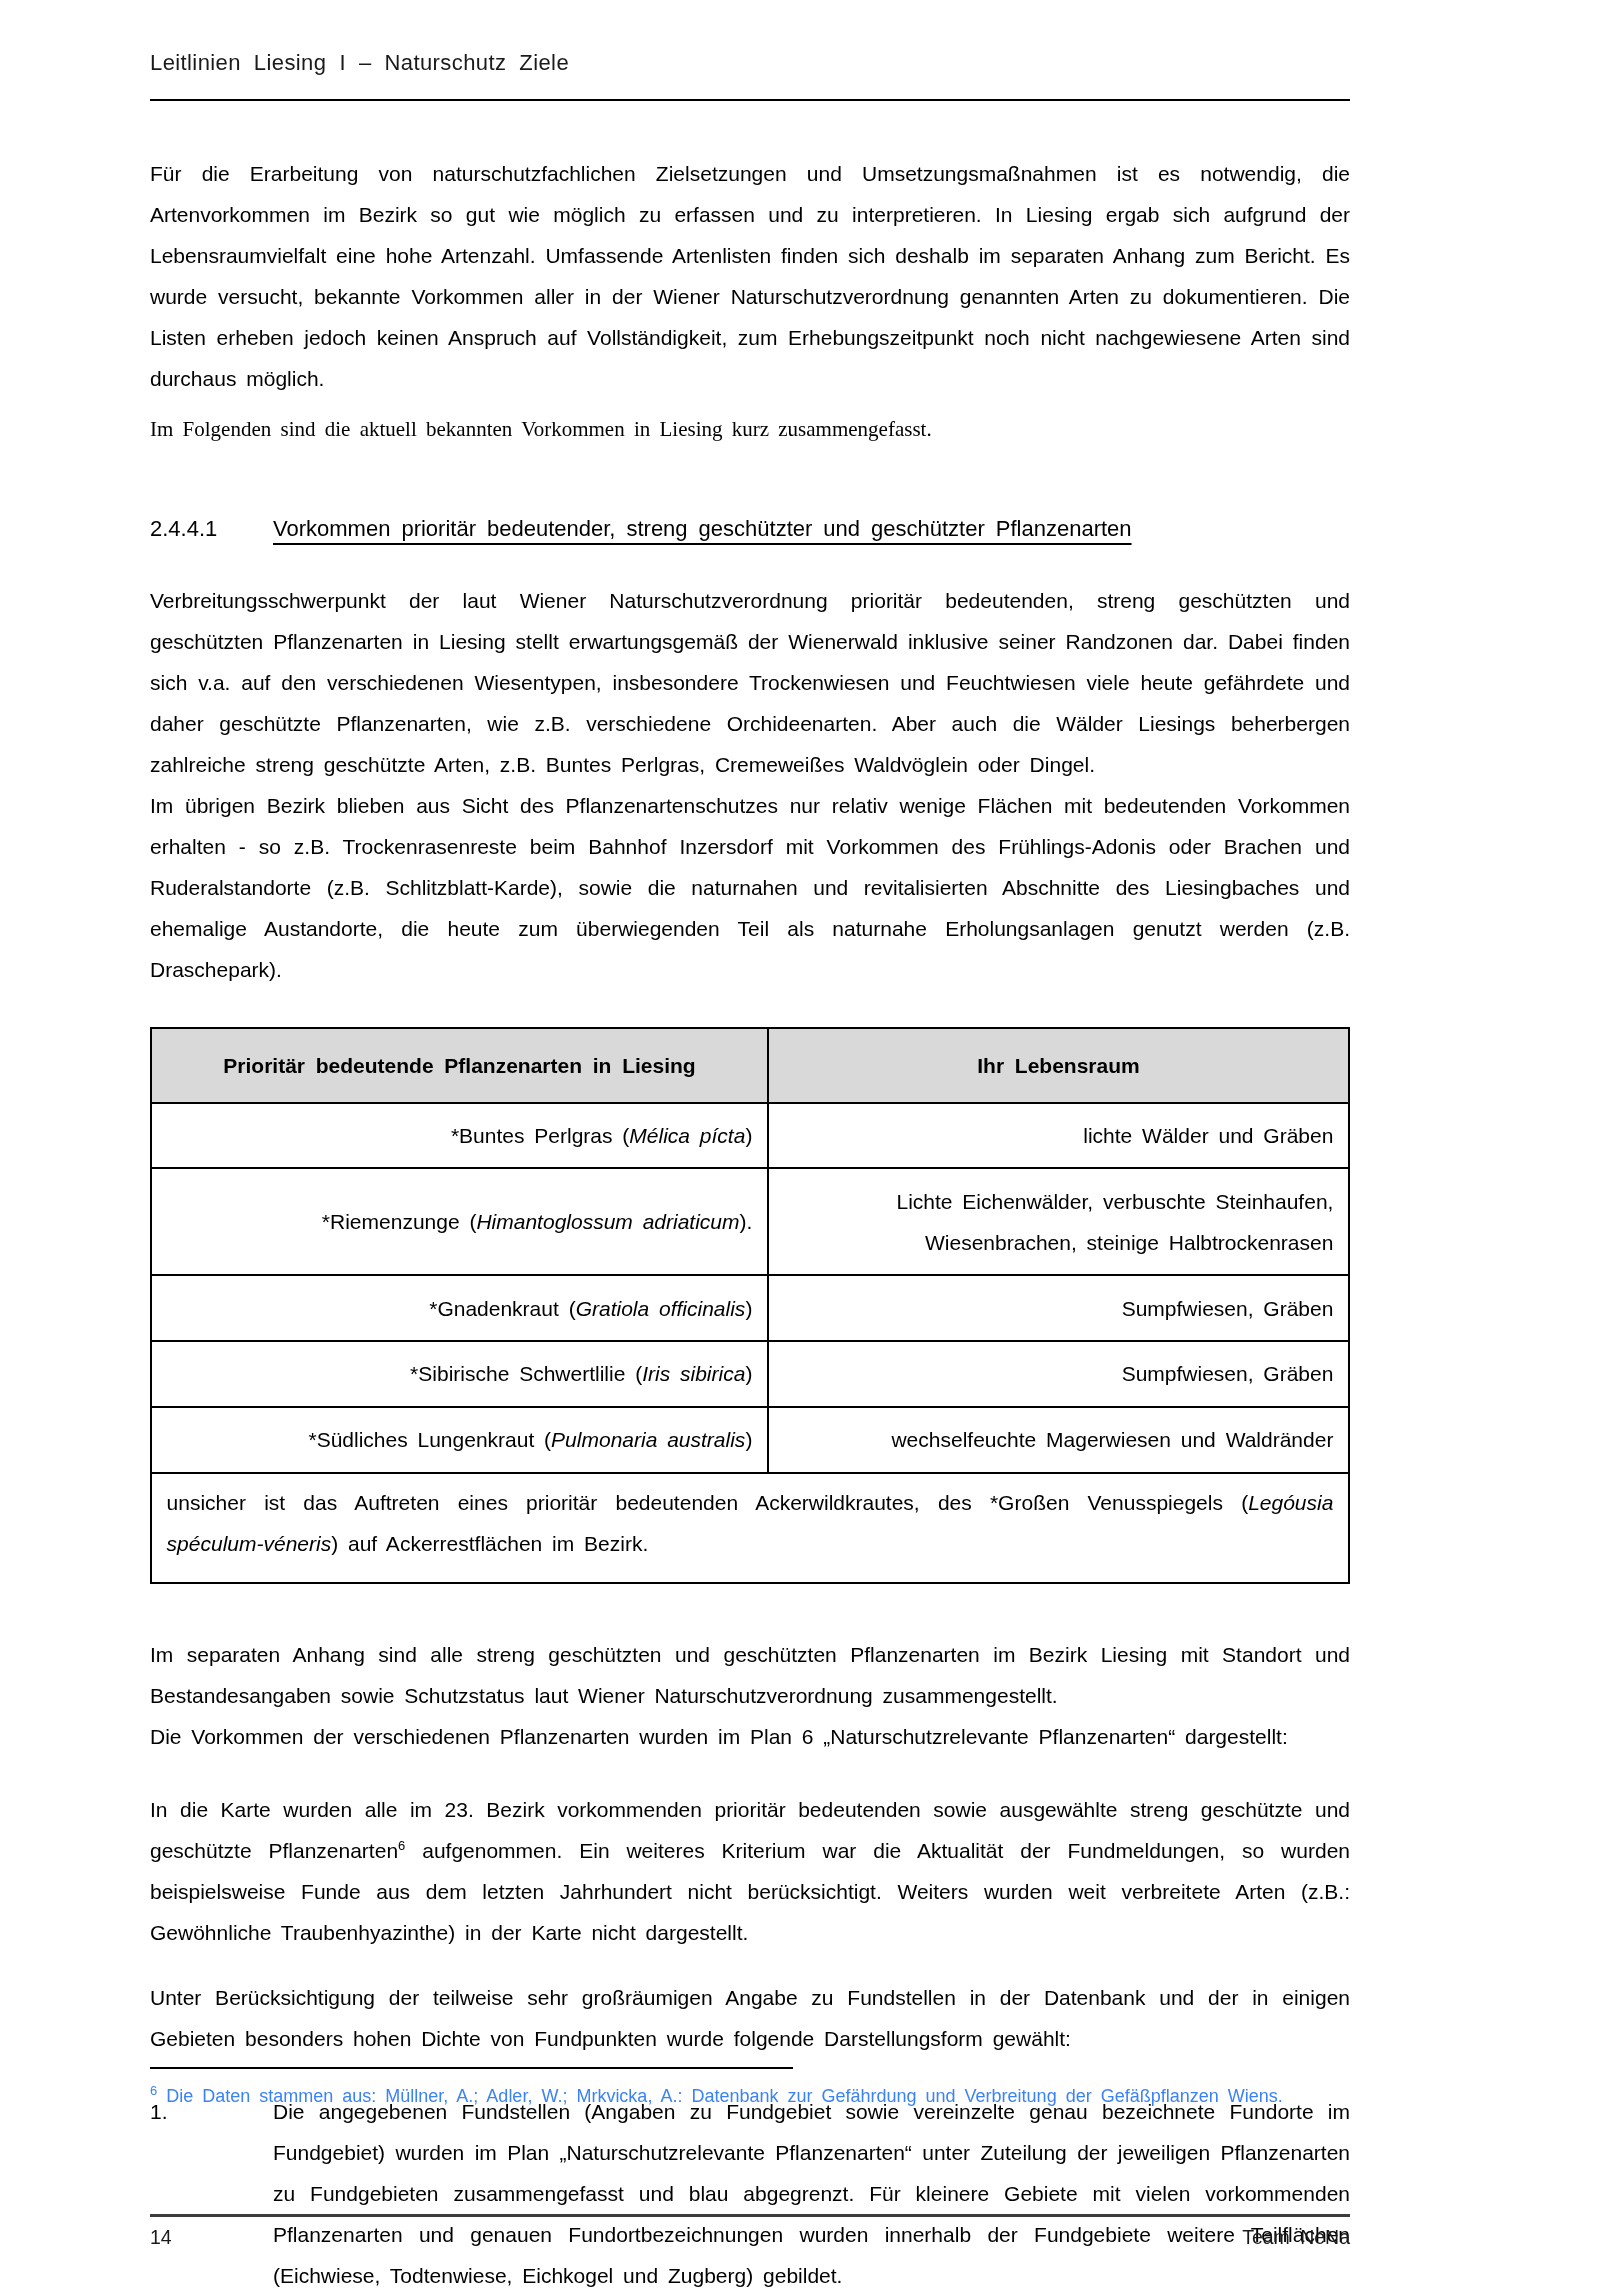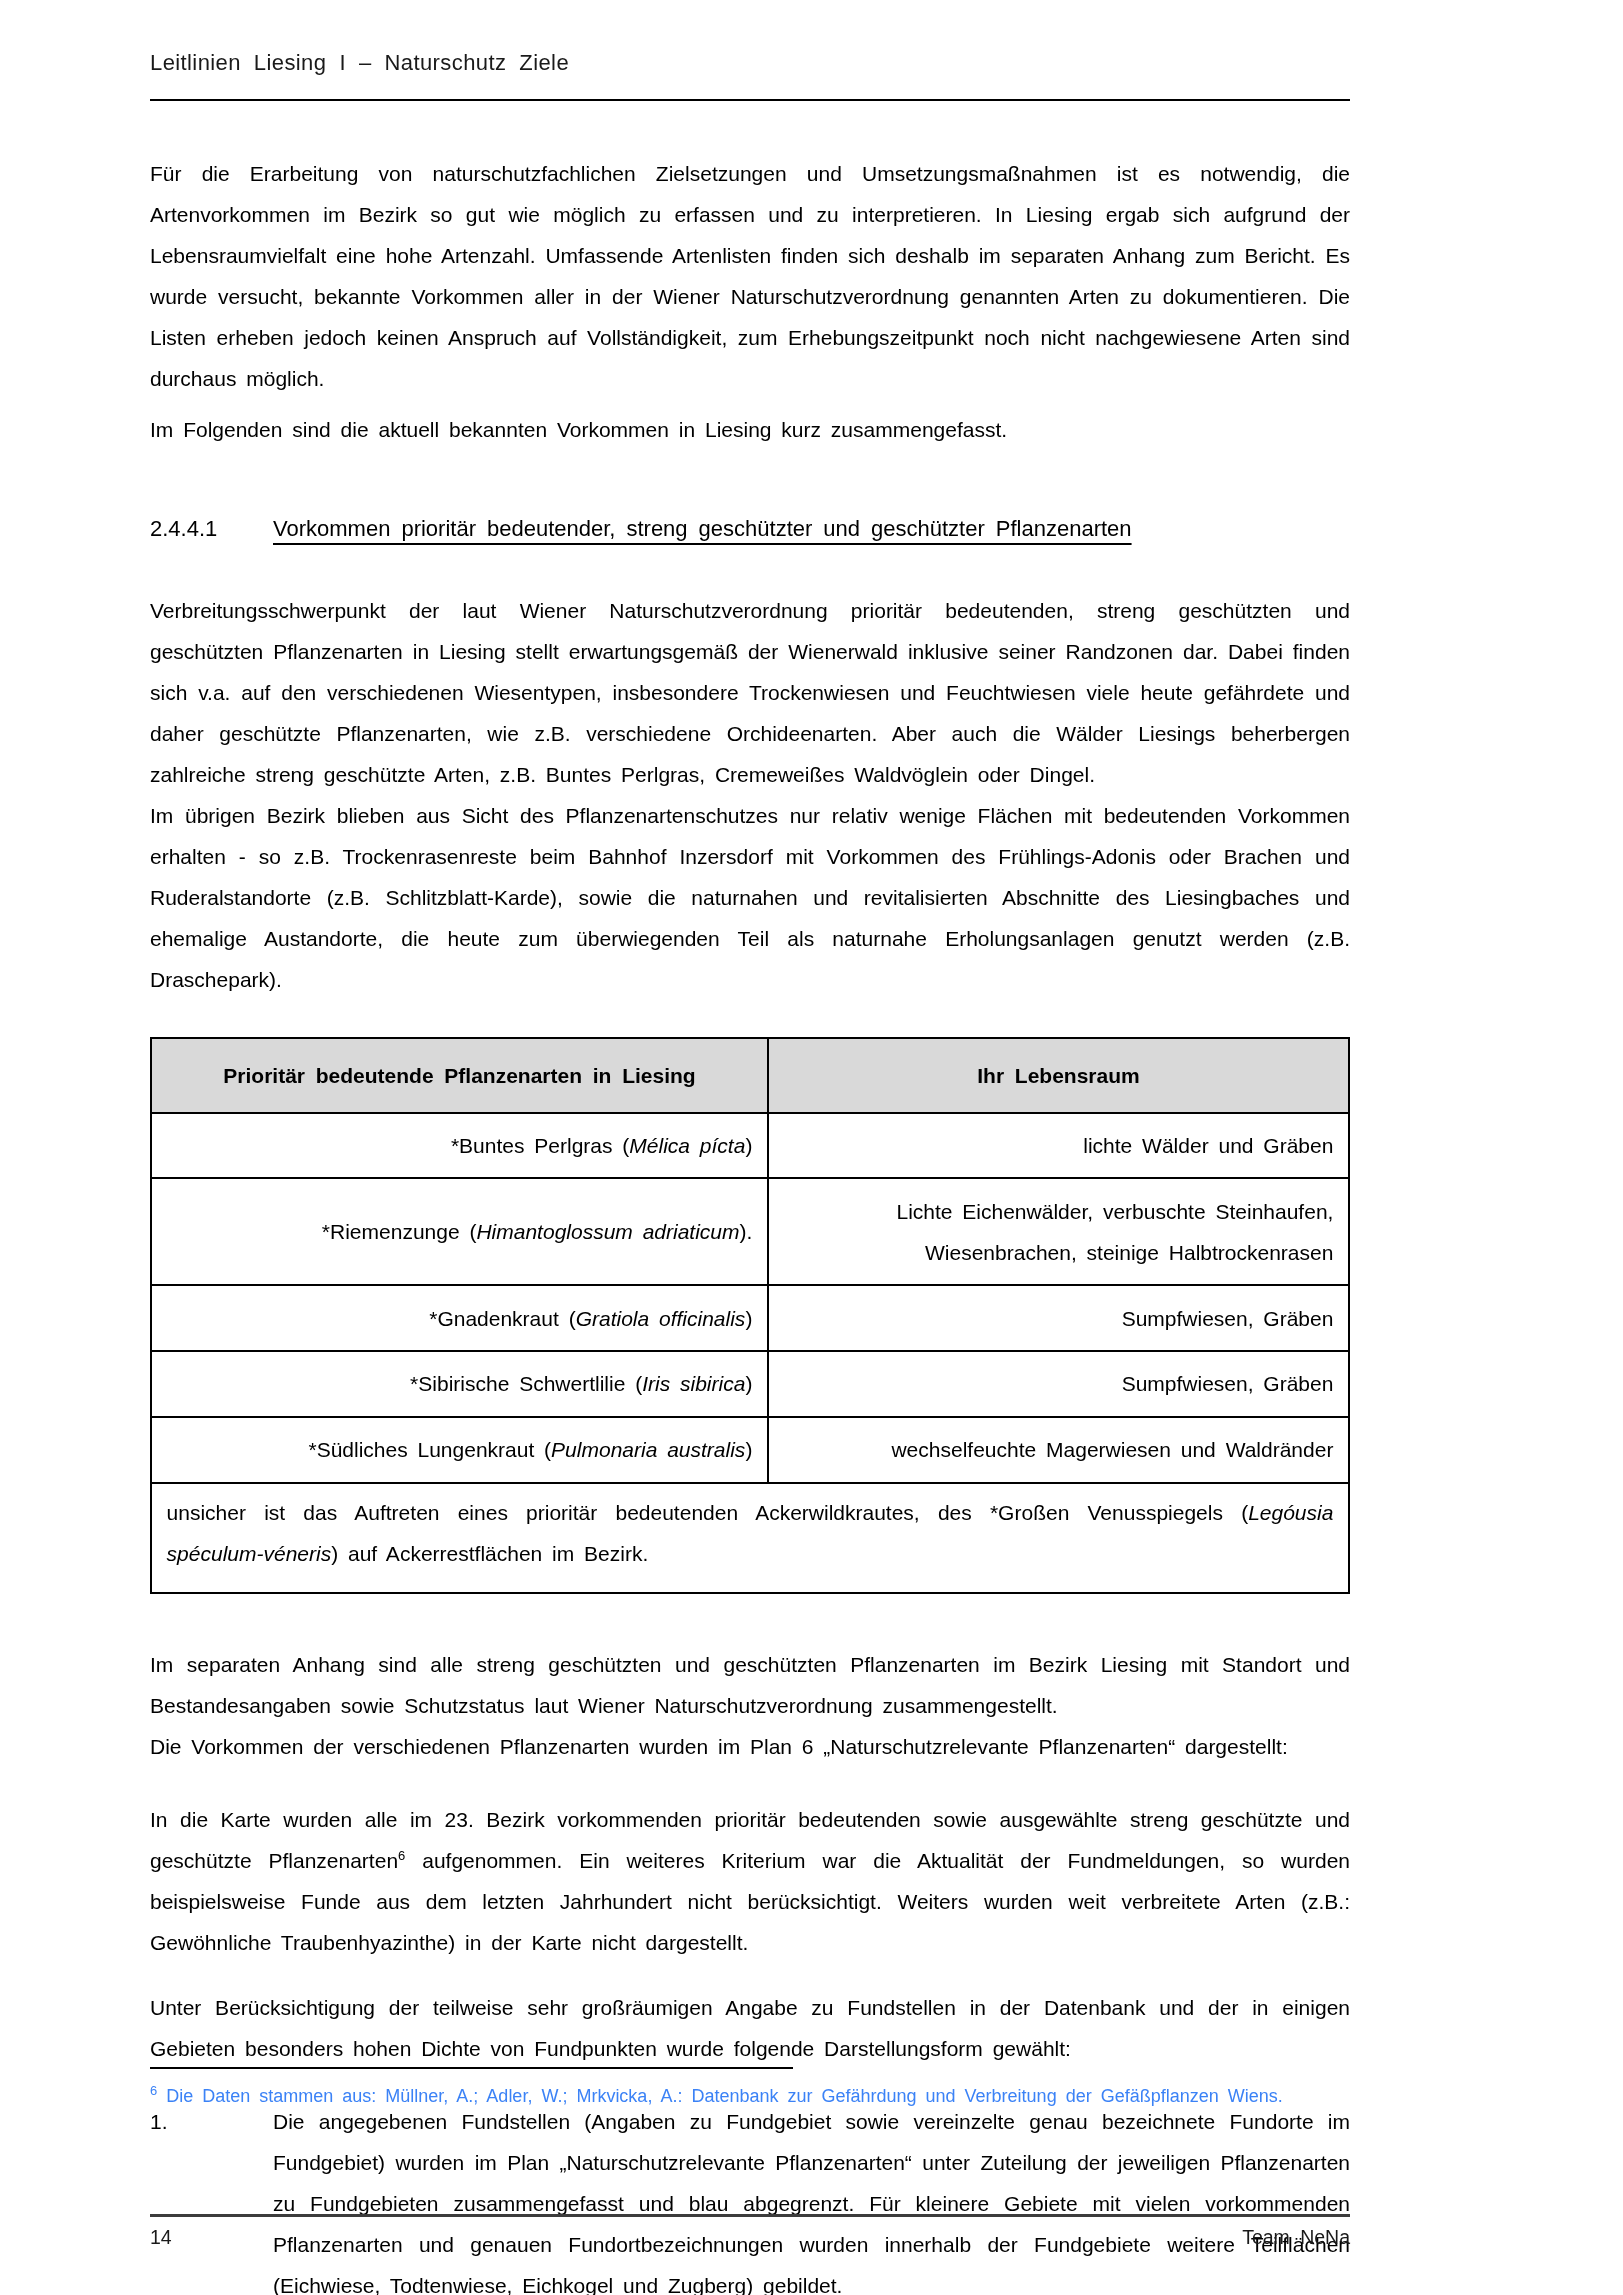--- a/index.html
+++ b/index.html
@@ -20,23 +20,23 @@
     position:absolute;left:150px;top:99px;width:1200px;height:2.4px;background:#000;
   }
   
   .content{
     position:absolute;left:150px;top:153px;width:1200px;
     font-size:21px;line-height:41px;
   }
   .para{
     margin:0;text-align:justify;word-spacing:4px;
   }
-  .para.gap-sm{margin-top:9.7px;}
+  .para.gap-sm{margin-top:9.7px;font-family:Liberation Serif, serif;}
   .heading-row{
-    display:flex;margin-top:58px;margin-bottom:41px;
+    display:flex;margin-top:58px;margin-bottom:31px;
     font-size:22px;word-spacing:4.9px;
   }
   .heading-num{width:123px;flex:0 0 123px;}
   .heading-title{
     text-decoration:underline;
     text-underline-offset:6.5px;
     text-decoration-thickness:1.6px;
   }
   
   .species-table{

